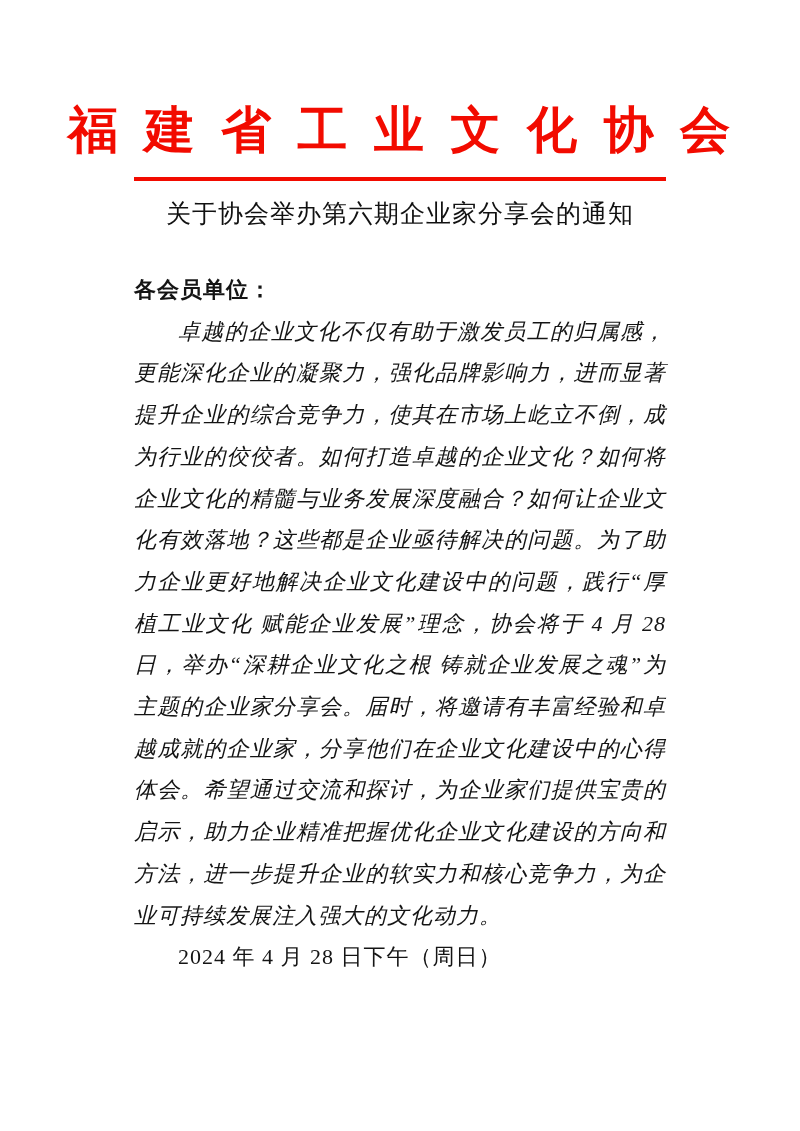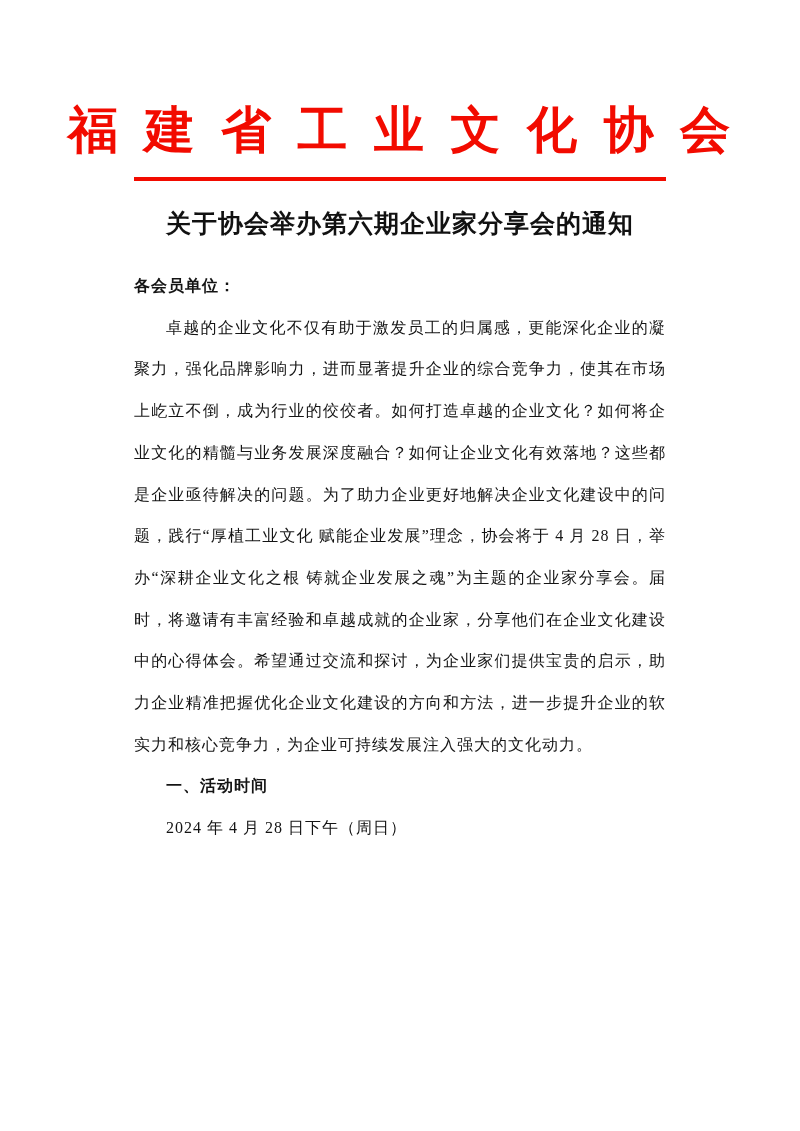--- a/index.html
+++ b/index.html
@@ -27,41 +27,42 @@
     letter-spacing: 2px;
     word-spacing: 10px;
     white-space: nowrap;
   }
   .divider {
     margin-top: 18px;
     height: 4px;
     background: #f20b00;
   }
   .notice-title {
-    margin-top: 26px;
+    margin-top: 16px;
     text-align: center;
     font-size: 25px;
     line-height: 34px;
-    font-weight: bold;
+    font-weight: normal;
     color: #111111;
     letter-spacing: 1px;
   }
   .textblock {
-    margin-top: 24px;
-    font-size: 16px;
+    margin-top: 38px;
+    font-size: 22px;
     line-height: 41.7px;
     letter-spacing: 1px;
   }
   .salutation {
     font-weight: bold;
     font-family: "Liberation Sans", "DejaVu Sans", sans-serif;
   }
   .body-paragraph {
     text-align: justify;
     text-indent: 2em;
+    font-style: italic;
   }
   .section-heading {
     font-weight: bold;
     font-family: "Liberation Sans", "DejaVu Sans", sans-serif;
     text-indent: 2em;
   }
   .section-content {
     text-indent: 2em;
   }
 </style>
@@ -74,18 +75,17 @@
   <div class="content">
     <div class="divider"></div>
 
     <div class="notice-title">关于协会举办第六期企业家分享会的通知</div>
 
     <div class="textblock">
       <div class="salutation">各会员单位：</div>
 
       <div class="body-paragraph">卓越的企业文化不仅有助于激发员工的归属感，更能深化企业的凝聚力，强化品牌影响力，进而显著提升企业的综合竞争力，使其在市场上屹立不倒，成为行业的佼佼者。如何打造卓越的企业文化？如何将企业文化的精髓与业务发展深度融合？如何让企业文化有效落地？这些都是企业亟待解决的问题。为了助力企业更好地解决企业文化建设中的问题，践行“厚植工业文化 赋能企业发展”理念，协会将于 4 月 28 日，举办“深耕企业文化之根 铸就企业发展之魂”为主题的企业家分享会。届时，将邀请有丰富经验和卓越成就的企业家，分享他们在企业文化建设中的心得体会。希望通过交流和探讨，为企业家们提供宝贵的启示，助力企业精准把握优化企业文化建设的方向和方法，进一步提升企业的软实力和核心竞争力，为企业可持续发展注入强大的文化动力。</div>
 
-      <div class="section-heading">一、活动时间</div>
       <div class="section-content">2024 年 4 月 28 日下午（周日）</div>
 
     </div>
   </div>
 </div>
 
 </body></html>

